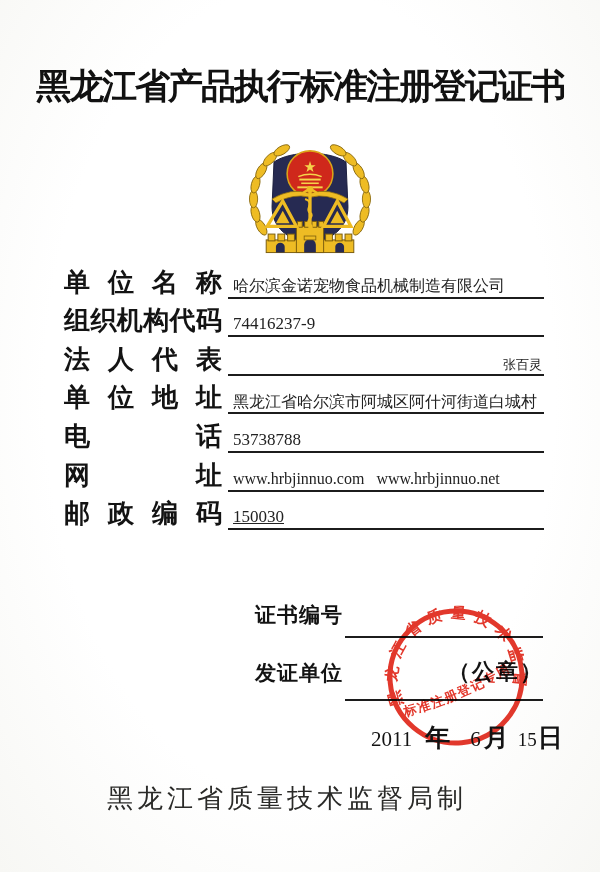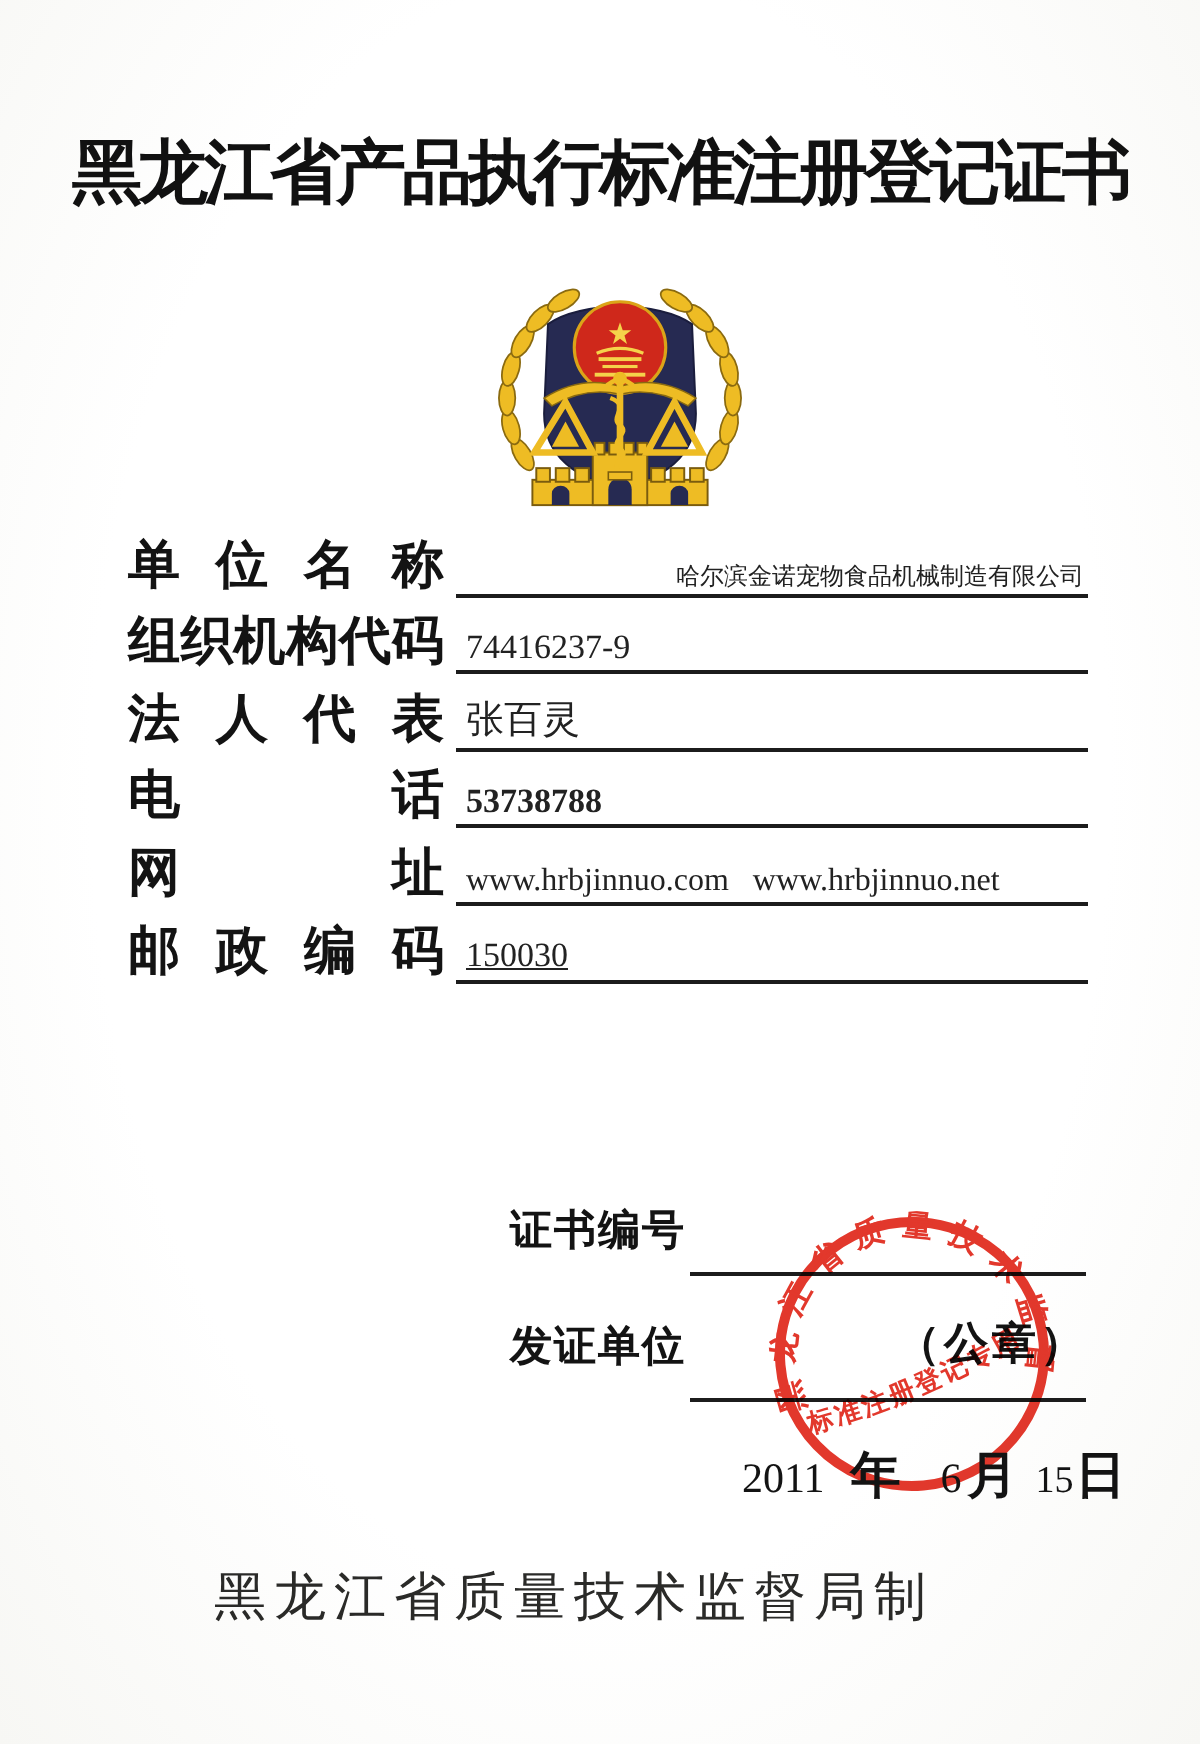--- a/index.html
+++ b/index.html
@@ -152,33 +152,37 @@
       <circle cx="75" cy="54" r="3" fill="#eebc24" stroke-width="1"></circle>
       <path d="M 67,59 Q 75,50 83,59" stroke-width="2.4"></path>
       <path d="M 70,64 C 81,68 69,74 75,78 C 81,82 69,86 75,90 C 81,94 70,97 74,101" stroke-width="2.2"></path>
     </g>
     <rect x="69" y="102" width="12" height="4" fill="#eebc24" stroke="#7a5c0e" stroke-width="0.8"></rect>
   </svg>
 
   <div class="fields">
     <div class="frow">
       <span class="flabel">单位名称</span>
-      <span class="fvalue" style="font-size:12px;text-align:right;">哈尔滨金诺宠物食品机械制造有限公司</span>
+      <span class="fvalue" style="font-size:16px;">哈尔滨金诺宠物食品机械制造有限公司</span>
     </div>
     <div class="frow">
       <span class="flabel">组织机构代码</span>
       <span class="fvalue" style="font-size:17px;">74416237-9</span>
     </div>
     <div class="frow">
       <span class="flabel">法人代表</span>
-      <span class="fvalue" style="font-size:19px;">张百灵</span>
+      <span class="fvalue" style="font-size:13px;text-align:right;">张百灵</span>
+    </div>
+    <div class="frow">
+      <span class="flabel">单位地址</span>
+      <span class="fvalue">黑龙江省哈尔滨市阿城区阿什河街道白城村</span>
     </div>
     <div class="frow">
       <span class="flabel">电话</span>
-      <span class="fvalue" style="font-size:17px;font-weight:bold;">53738788</span>
+      <span class="fvalue" style="font-size:17px;">53738788</span>
     </div>
     <div class="frow">
       <span class="flabel">网址</span>
       <span class="fvalue">www.hrbjinnuo.com   www.hrbjinnuo.net</span>
     </div>
     <div class="frow">
       <span class="flabel">邮政编码</span>
       <span class="fvalue" style="font-size:17px;text-decoration:underline;">150030</span>
     </div>
   </div>

